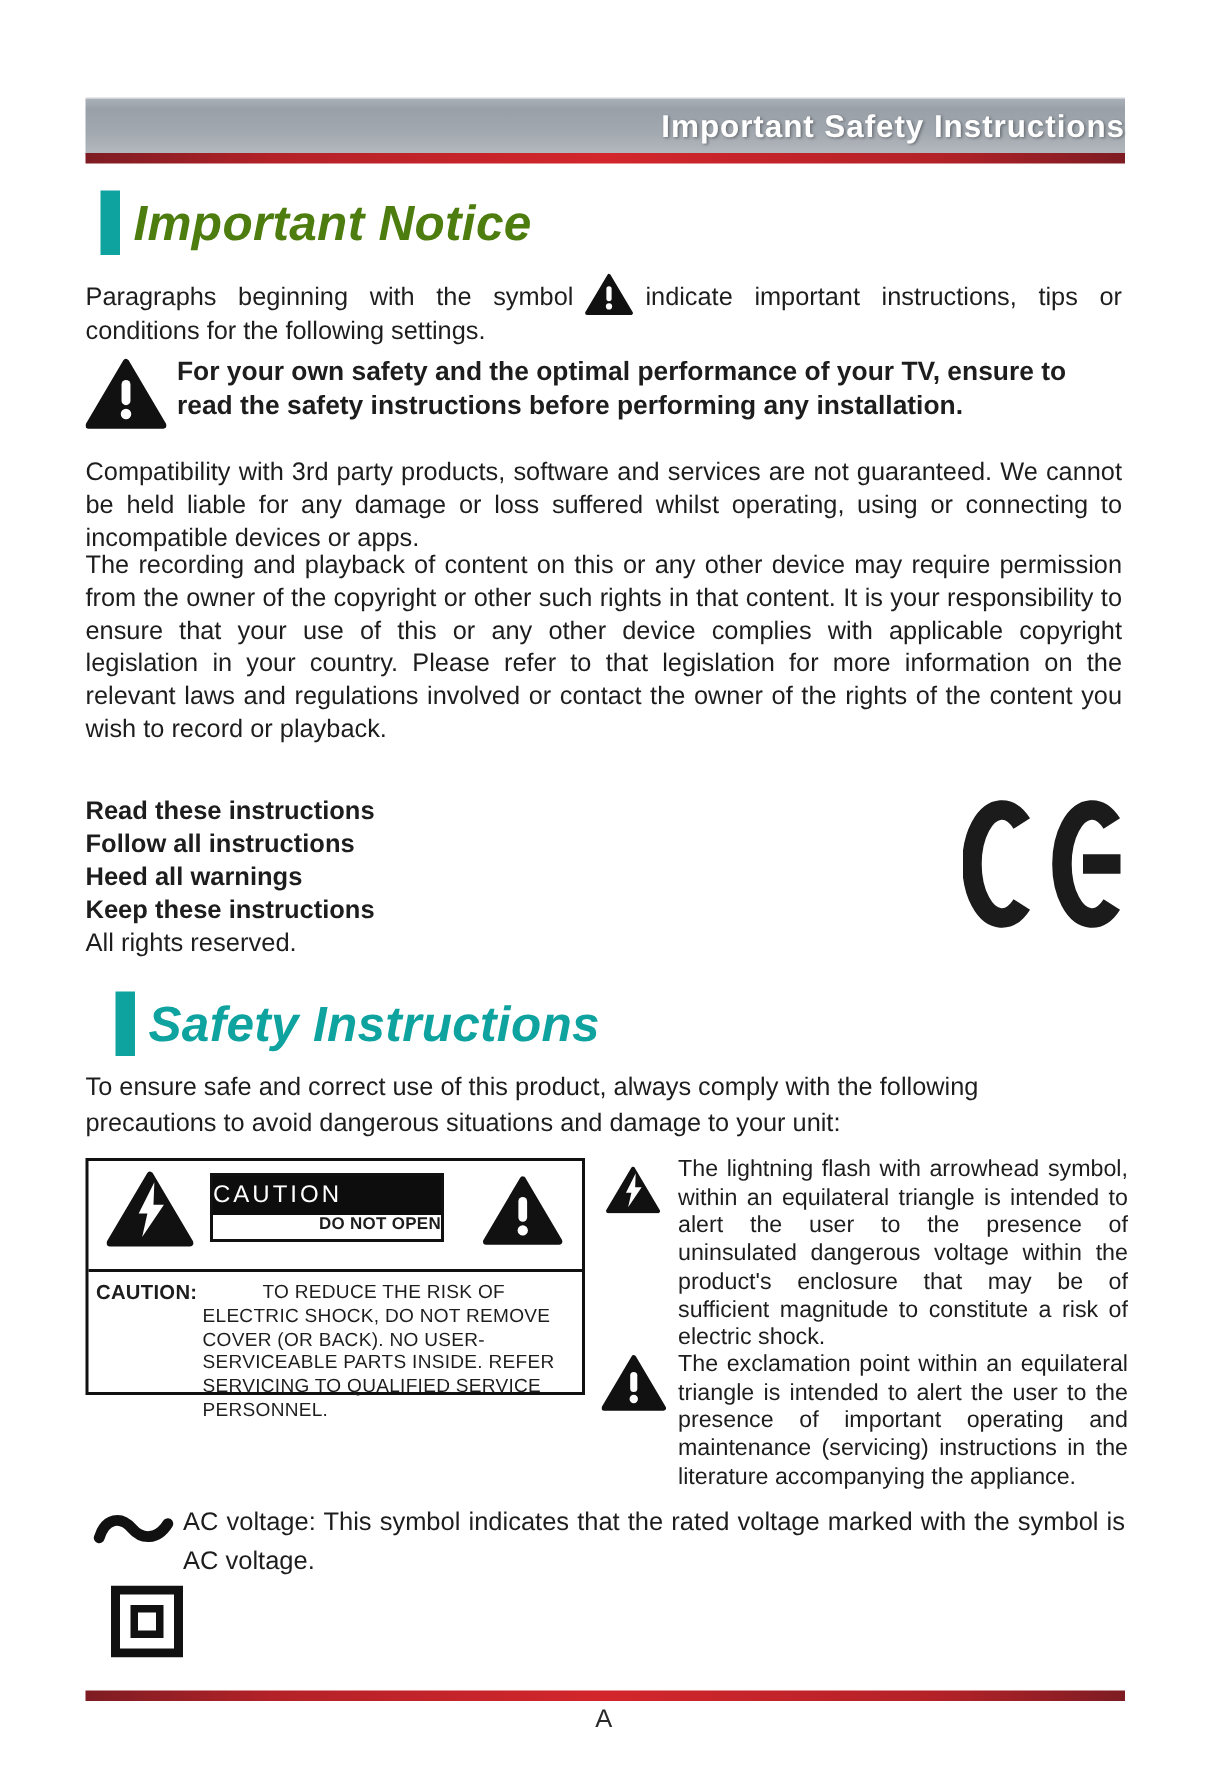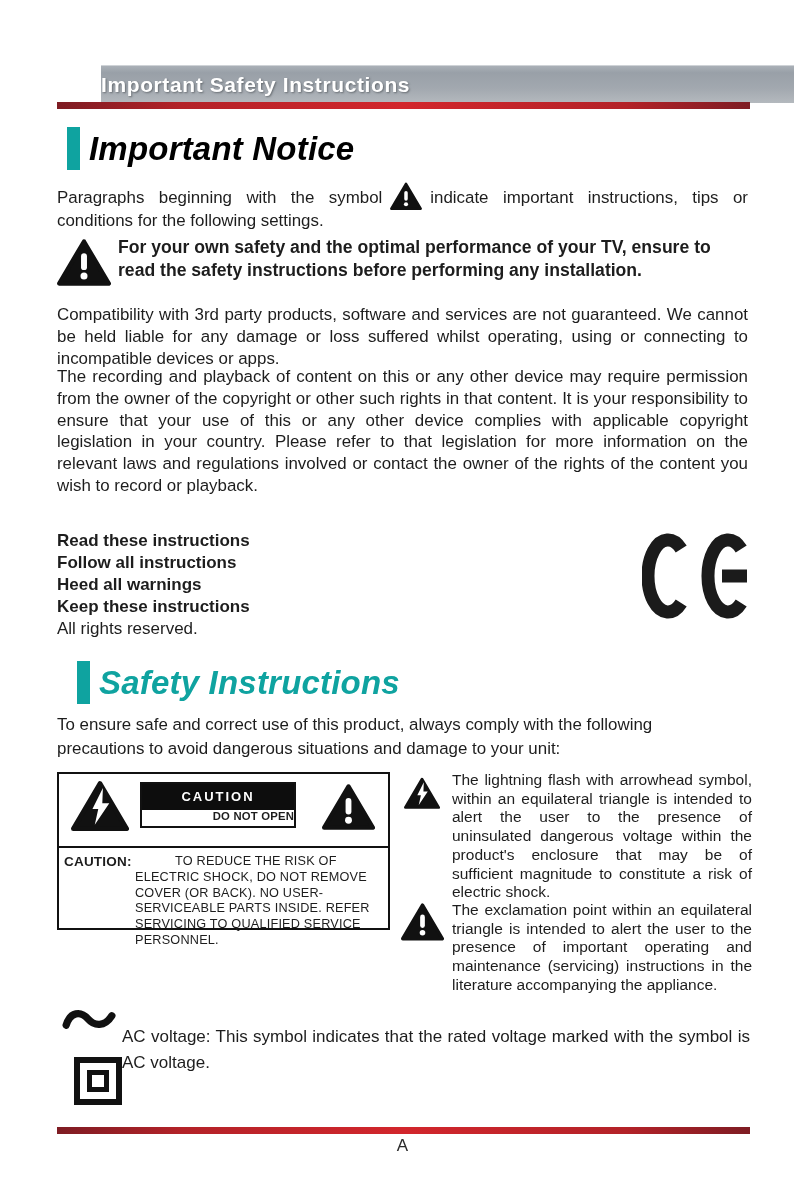--- a/index.html
+++ b/index.html
@@ -5,21 +5,21 @@
   html,body{margin:0;padding:0;background:#ffffff;}
   .page{
     position:relative;width:805px;height:1191px;margin:0 auto;background:#ffffff;
     font-family:"Liberation Sans","DejaVu Sans",sans-serif;color:#1d1d1d;overflow:hidden;
   }
   
   .header-bar{
     position:absolute;left:57px;top:65px;width:693px;height:37px;
     background:linear-gradient(180deg,#aab0b7 0%,#99a0a8 18%,#a2a8af 60%,#b4b9be 100%);
     border-top:1px solid #cfd3d7;
-    display:flex;align-items:center;justify-content:flex-start;margin-left:44px;
+    display:flex;align-items:center;justify-content:flex-end;
   }
   .header-bar span{
     color:#ffffff;font-size:21px;font-weight:bold;letter-spacing:.6px;
     text-shadow:1px 1px 2px rgba(70,75,80,.65);
   }
   .header-underline,.footer-rule{
     position:absolute;left:57px;width:693px;height:7px;
     background:linear-gradient(90deg,#7e1c23 0%,#b32228 18%,#d2262c 50%,#b32228 82%,#7e1c23 100%);
   }
   .header-underline{top:102px;}
@@ -46,53 +46,53 @@
   
   .ce-mark{position:absolute;left:642px;top:532px;}
   
   .intro2{position:absolute;left:57px;top:713px;width:680px;margin:0;font-size:16.9px;line-height:24px;text-align:left;}
   
   .caution-box{position:absolute;left:57px;top:772px;width:333px;height:158px;border:2px solid #111;box-sizing:border-box;background:#fff;}
   .cb-top{position:relative;height:72px;border-bottom:2px solid #111;}
   .cb-tri-left{position:absolute;left:12px;top:5px;}
   .cb-tri-right{position:absolute;right:13px;top:7px;}
   .cb-inner{position:absolute;left:81px;top:8px;width:156px;border:2px solid #111;box-sizing:border-box;background:#fff;}
-  .cb-title{background:#0d0d0d;color:#fff;font-size:13px;font-weight:bold;text-align:center;letter-spacing:2px;line-height:26px;height:26px;}
+  .cb-title{background:#0d0d0d;color:#fff;font-size:16px;font-weight:normal;text-align:left;letter-spacing:2px;line-height:26px;height:26px;}
   .cb-line1{font-size:11.3px;font-weight:bold;text-align:center;line-height:13.5px;margin-top:1px;letter-spacing:.2px;}
   .cb-line2{font-size:11.3px;font-weight:bold;text-align:right;line-height:13.5px;padding-bottom:2px;letter-spacing:.2px;}
   .cb-bottom{position:relative;padding:6px 6px 4px 76px;}
   .cb-label{position:absolute;left:5px;top:6px;font-size:13.5px;font-weight:bold;letter-spacing:.2px;}
   .cb-body{font-size:12.7px;line-height:15.8px;letter-spacing:.2px;text-indent:40px;}
   
   .note-icon1{position:absolute;left:404px;top:777px;}
   .note-icon2{position:absolute;left:401px;top:902px;}
   .note-text{position:absolute;left:452px;width:300px;margin:0;font-size:15.5px;line-height:18.7px;text-align:justify;}
   .nt1{top:771px;}
   .nt2{top:901px;}
   
   .ac-icon{position:absolute;left:62px;top:1006px;}
-  .ac-text{position:absolute;left:122px;top:1024px;width:628px;margin:0;font-size:17px;line-height:26px;text-align:justify;}
+  .ac-text{position:absolute;left:122px;top:1002px;width:628px;margin:0;font-size:17px;line-height:26px;text-align:justify;}
   .class2-icon{position:absolute;left:74px;top:1057px;}
   .class2-text{position:absolute;left:122px;top:1060px;width:634px;margin:0;font-size:15.5px;line-height:23px;text-align:left;}
   
   .footer-letter{position:absolute;left:0;top:1136px;width:805px;text-align:center;font-size:17px;color:#2a2a2a;}
 </style>
 </head>
 <body>
 
 <div class="page">
 
   <div class="header-bar">
     <span>Important Safety Instructions</span>
   </div>
   <div class="header-underline"></div>
 
   <div class="section-heading h1">
     <span class="hbar" style="background:#0FA3A0"></span>
-    <span class="htext" style="color:#000000">Important Notice</span>
+    <span class="htext" style="color:#4d7c0f">Important Notice</span>
   </div>
 
   <p class="body p1"><span>Paragraphs beginning with the symbol</span><svg class="tri-inline" width="32" height="28" viewBox="0 0 100 88">
         <path d="M50 6 L96 84 L4 84 Z" fill="#111" stroke="#111" stroke-width="8" stroke-linejoin="round"></path>
         <rect x="44.5" y="28" width="11" height="31" rx="5.5" fill="#fff"></rect>
         <circle cx="50" cy="70" r="6.5" fill="#fff"></circle>
       </svg><span>indicate important instructions, tips or conditions for the following settings.</span></p>
 
   <div class="warn-block">
     <svg width="54" height="48" viewBox="0 0 100 88">

